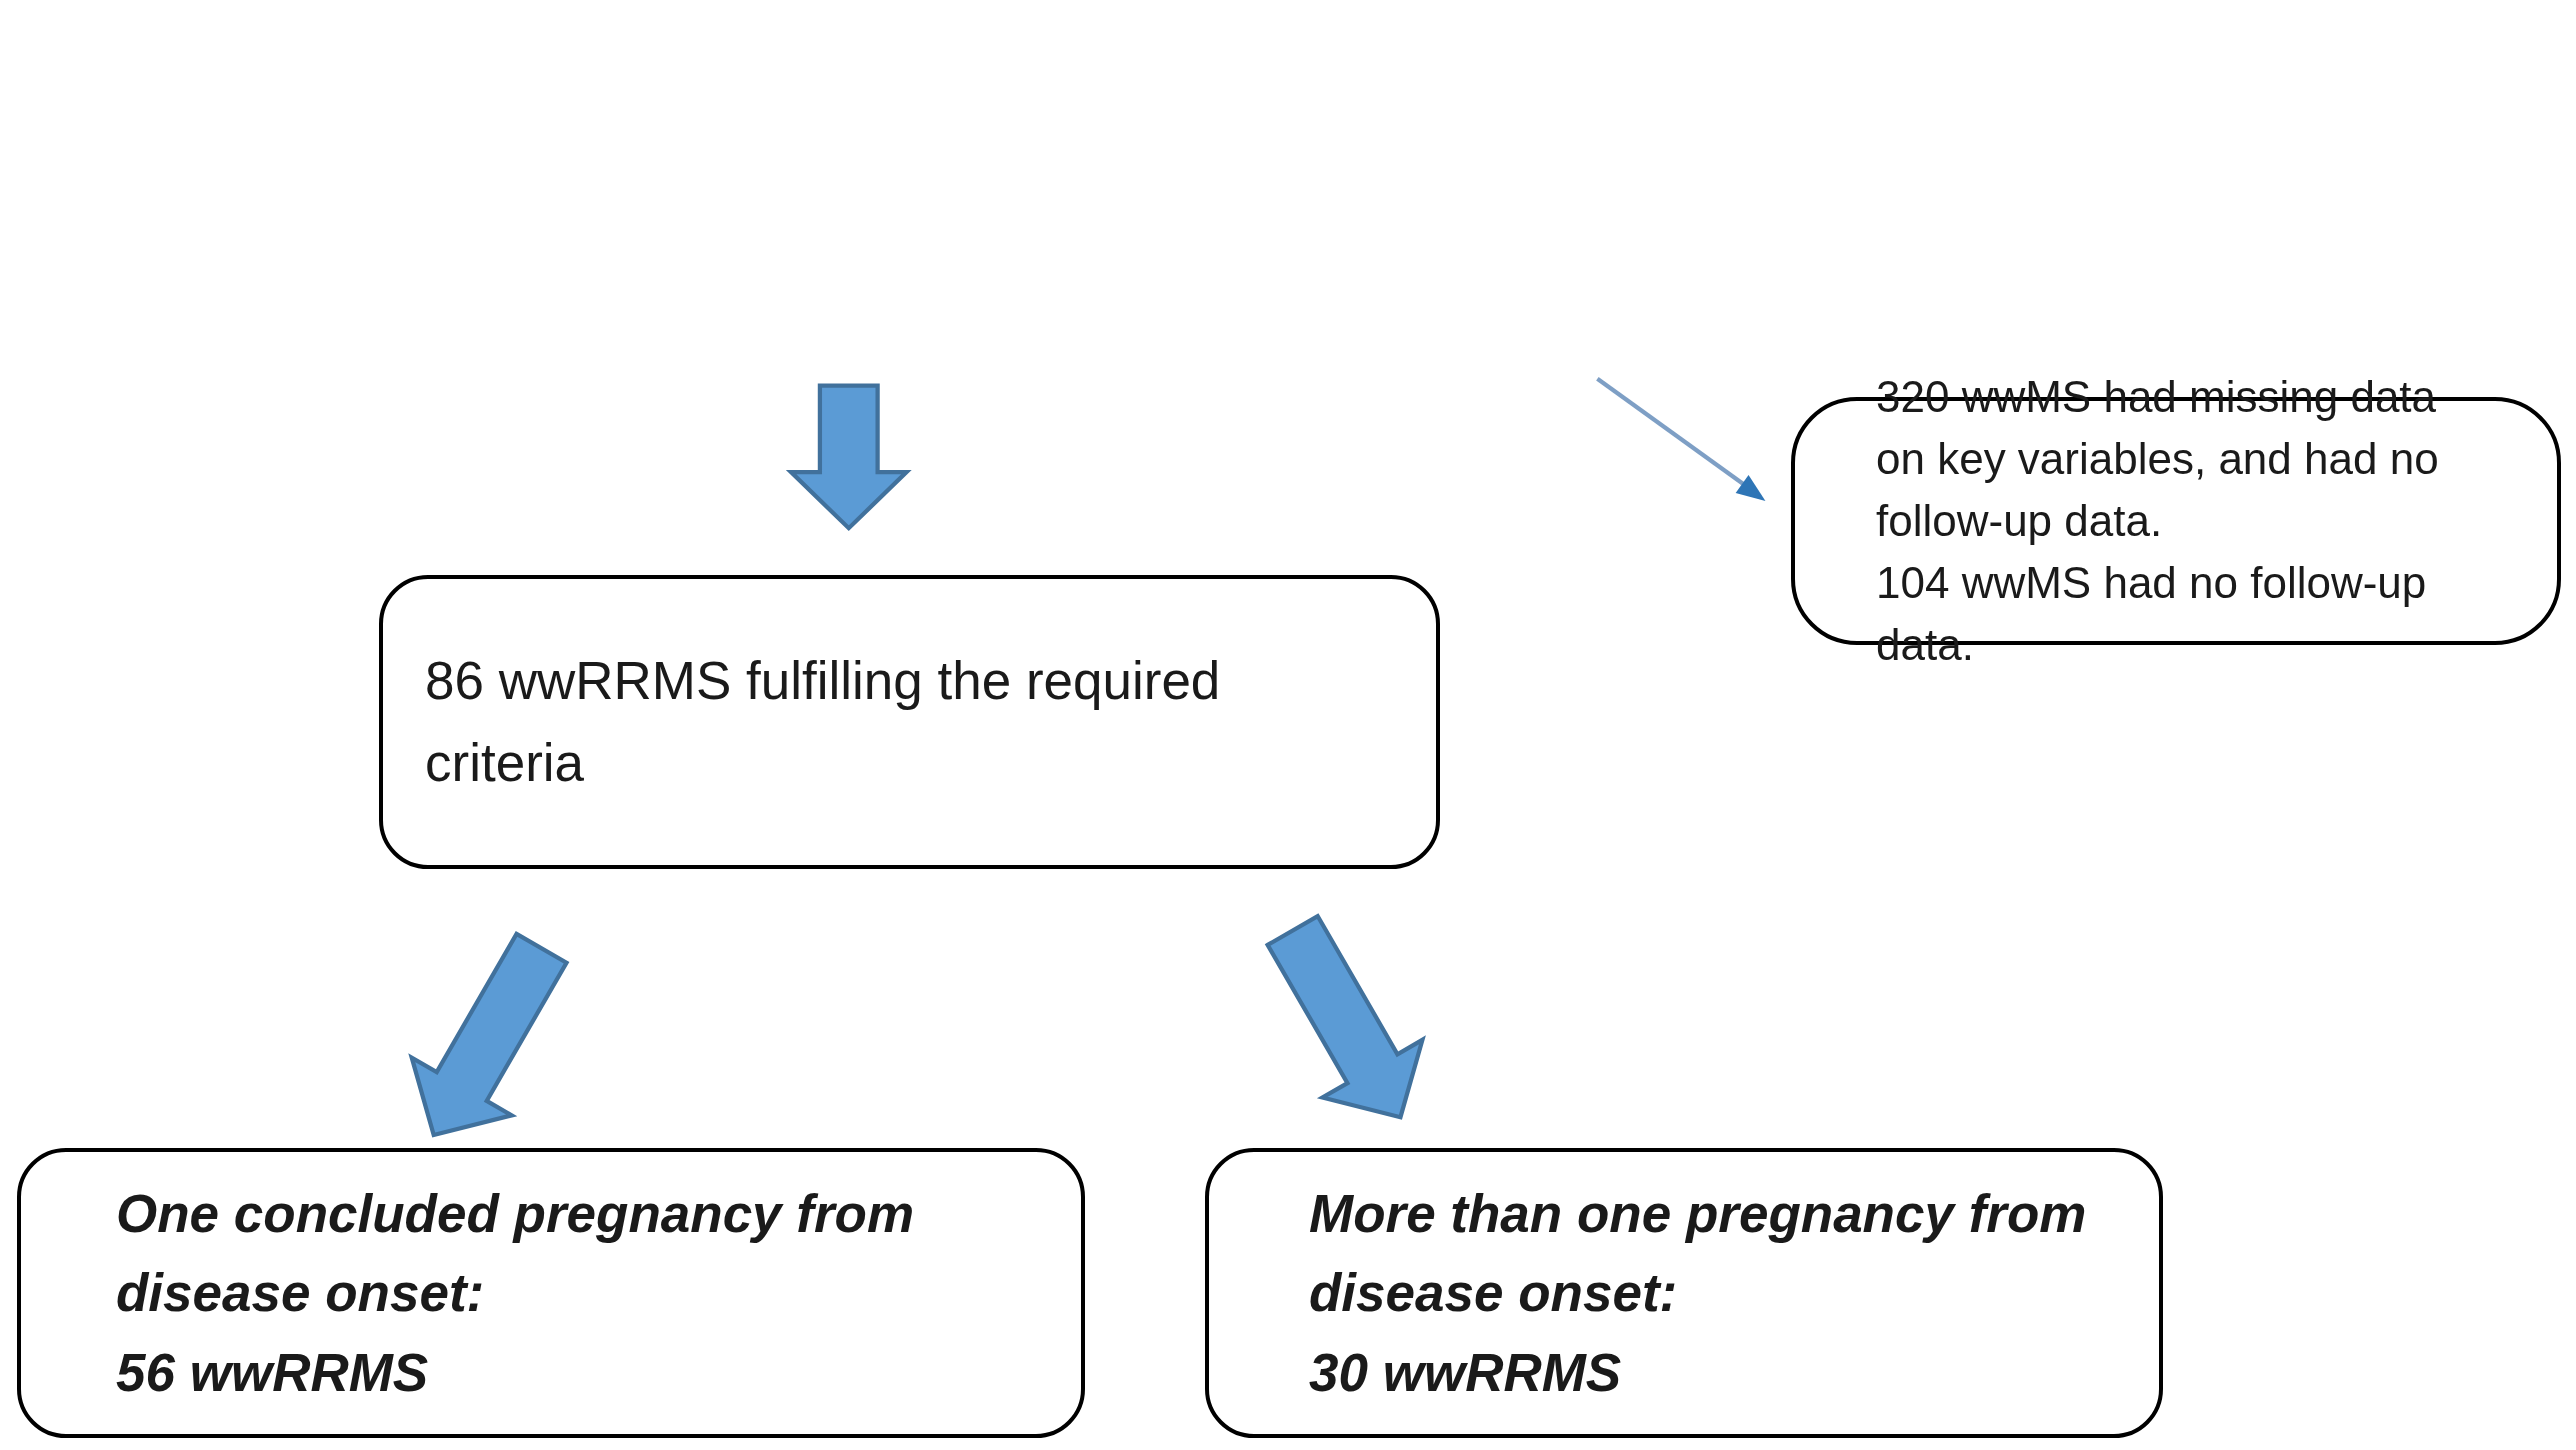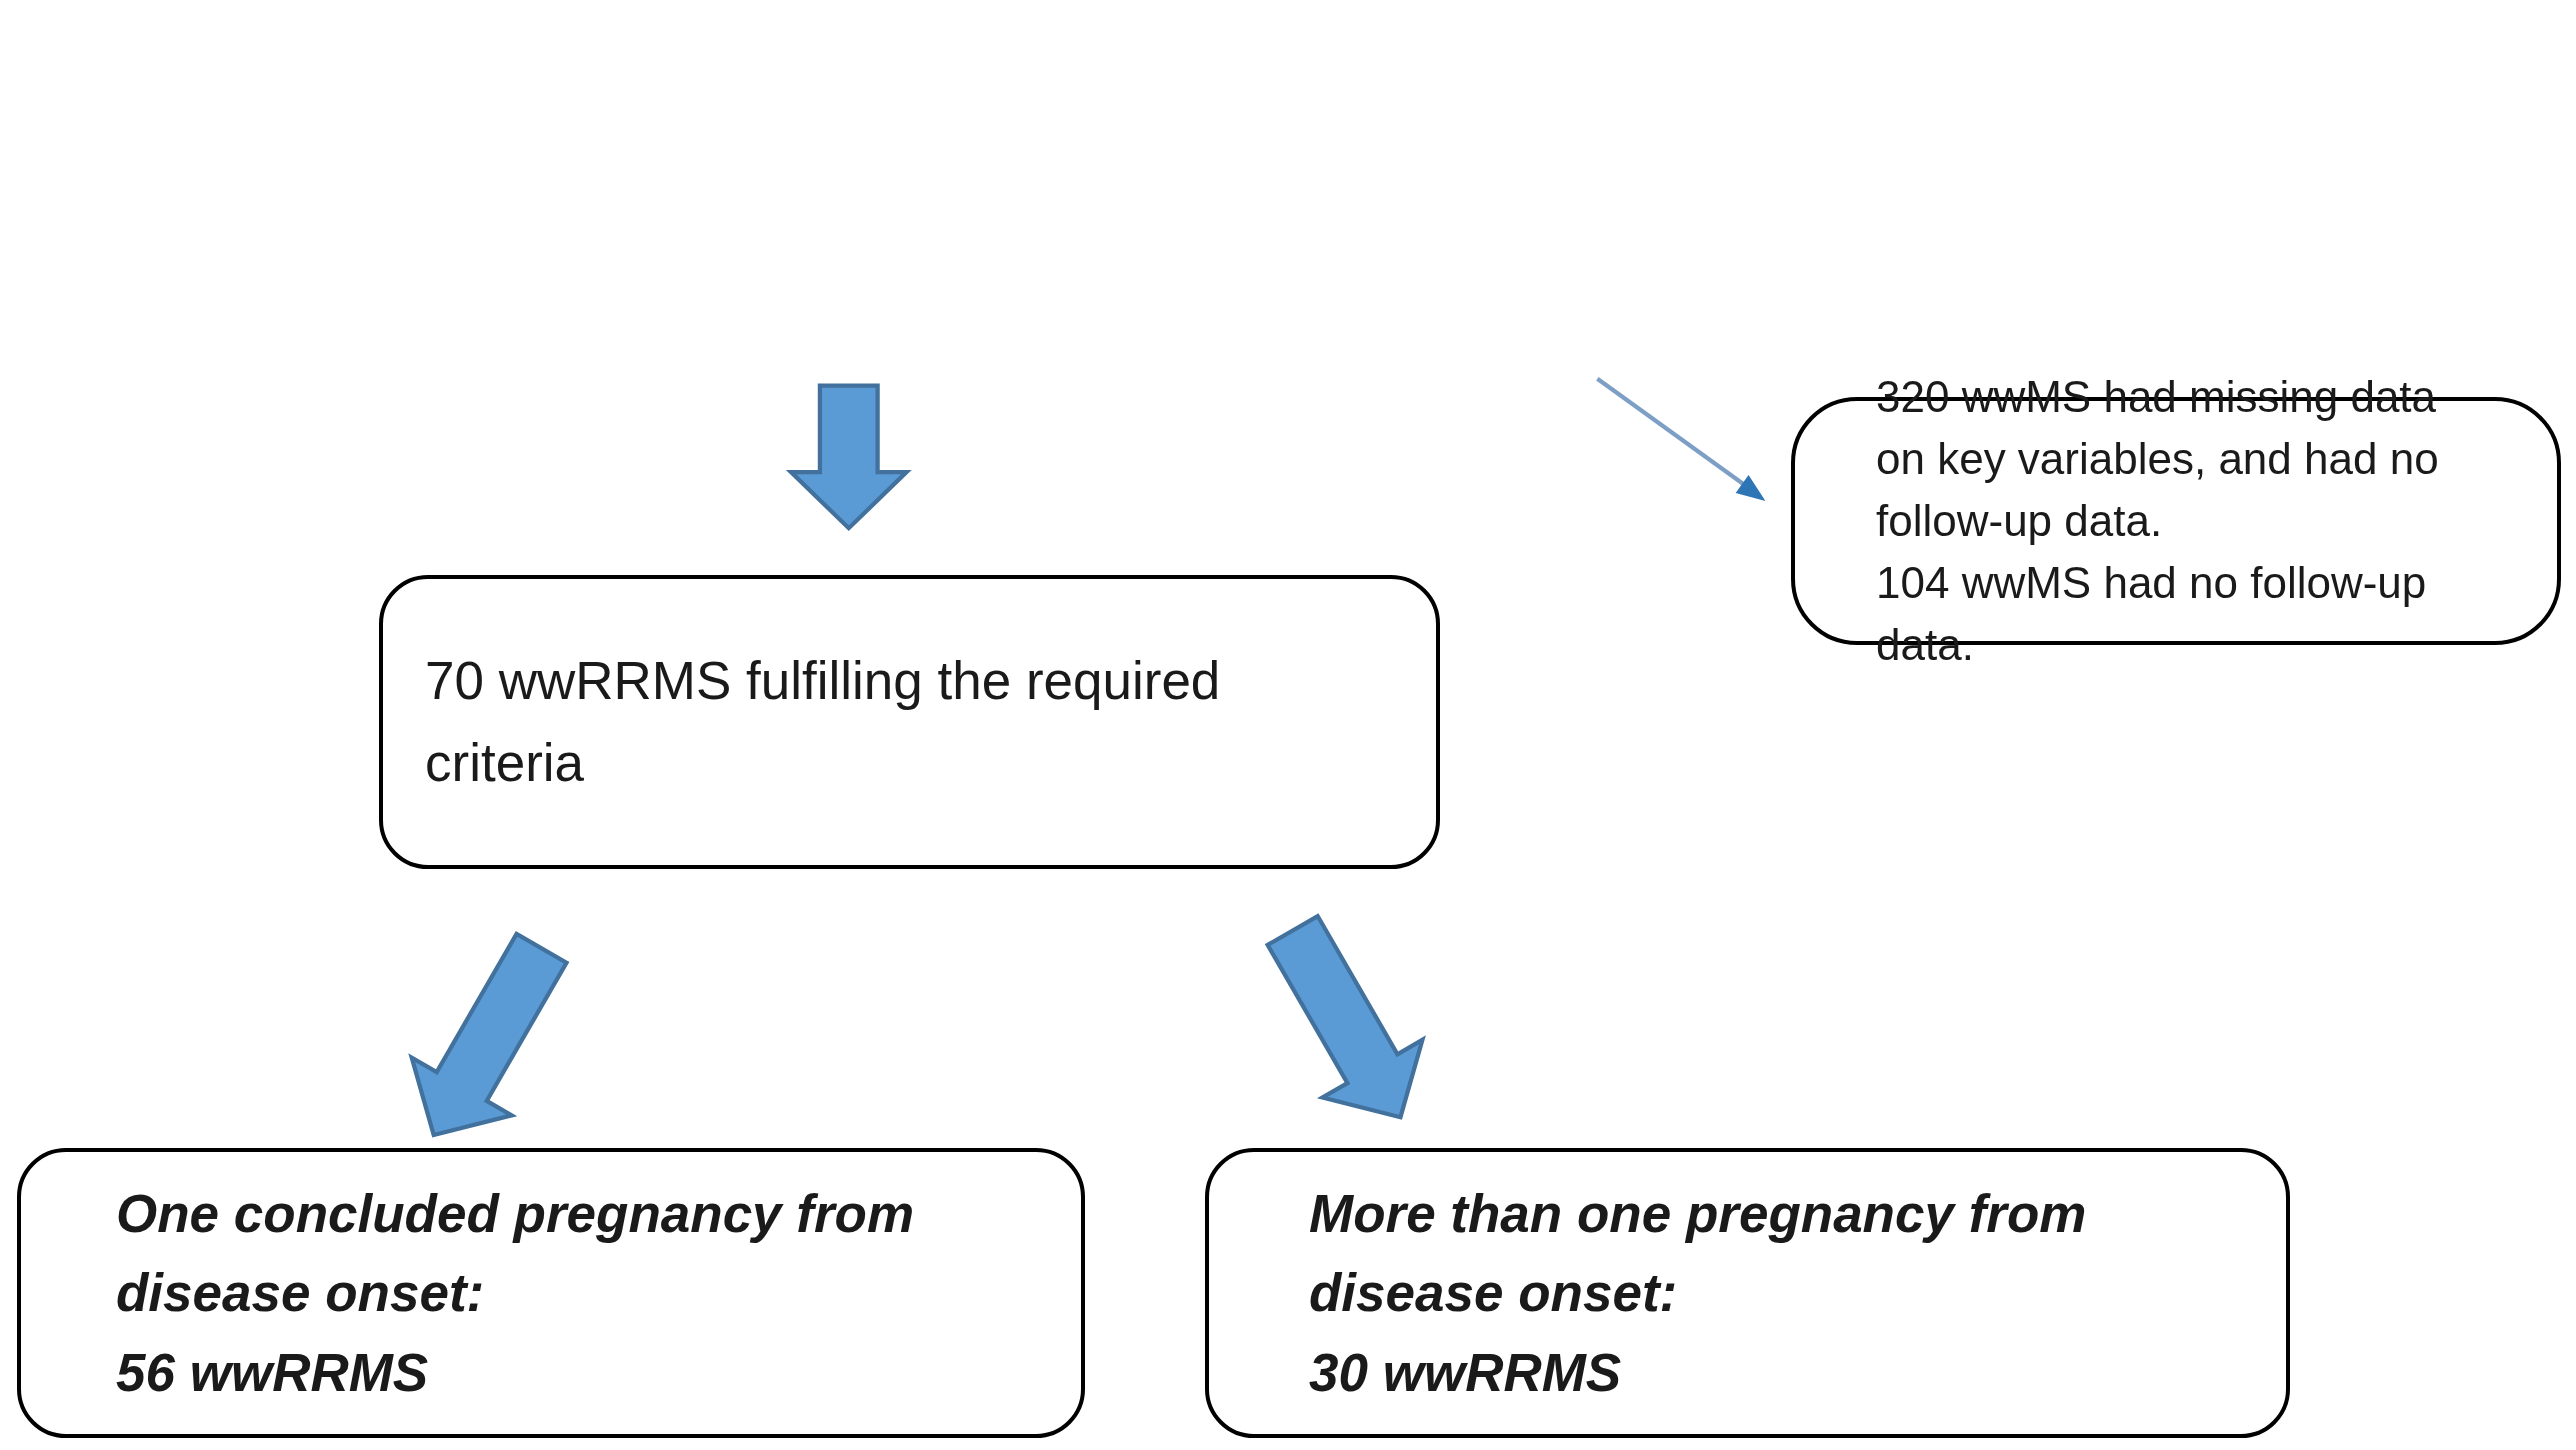--- a/index.html
+++ b/index.html
@@ -50,21 +50,21 @@
   .node-branch {
     top: 1148px; height: 290px;
     font-size: 53px; line-height: 1.5;
     font-weight: bold; font-style: italic;
   }
   .node-one {
     left: 17px; width: 1068px;
     padding: 0 25.5px 0 95px;
   }
   .node-multi {
-    left: 1205px; width: 1085px;
+    left: 1205px; width: 958px;
     padding: 0 25.5px 0 100px;
   }
 </style>
 </head>
 <body>
 
 <div class="canvas">
 
   <svg class="arrow-layer" width="2576" height="1451" viewBox="0 0 3035 1709" xmlns="http://www.w3.org/2000/svg" aria-hidden="true">
 
@@ -81,21 +81,21 @@
 
   <div class="node node-excluded">
     <span class="txt">320 wwMS had missing data
 on key variables, and had no
 follow-up data.
 104 wwMS had no follow-up
 data.</span>
   </div>
 
   <div class="node node-eligible">
-    <span class="txt">70 wwRRMS fulfilling the required
+    <span class="txt">86 wwRRMS fulfilling the required
 criteria</span>
   </div>
 
   <div class="node node-branch node-one">
     <span class="txt">One concluded pregnancy from
 disease onset:
 56 wwRRMS</span>
   </div>
 
   <div class="node node-branch node-multi">

